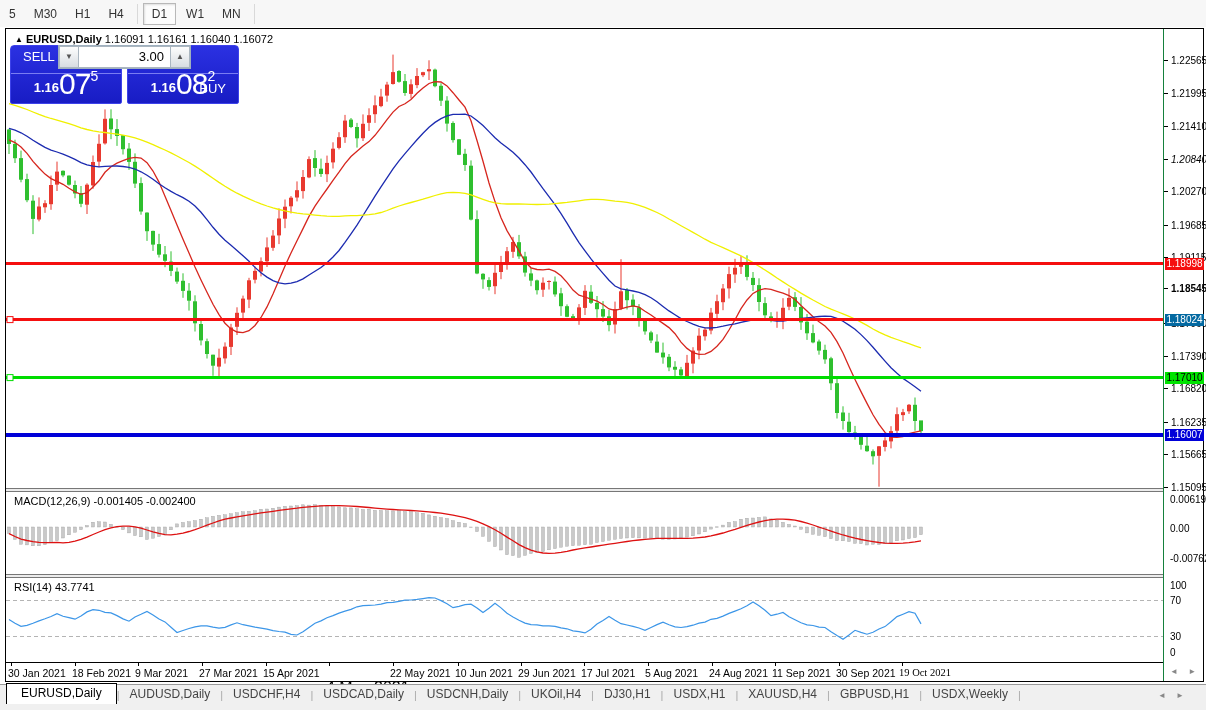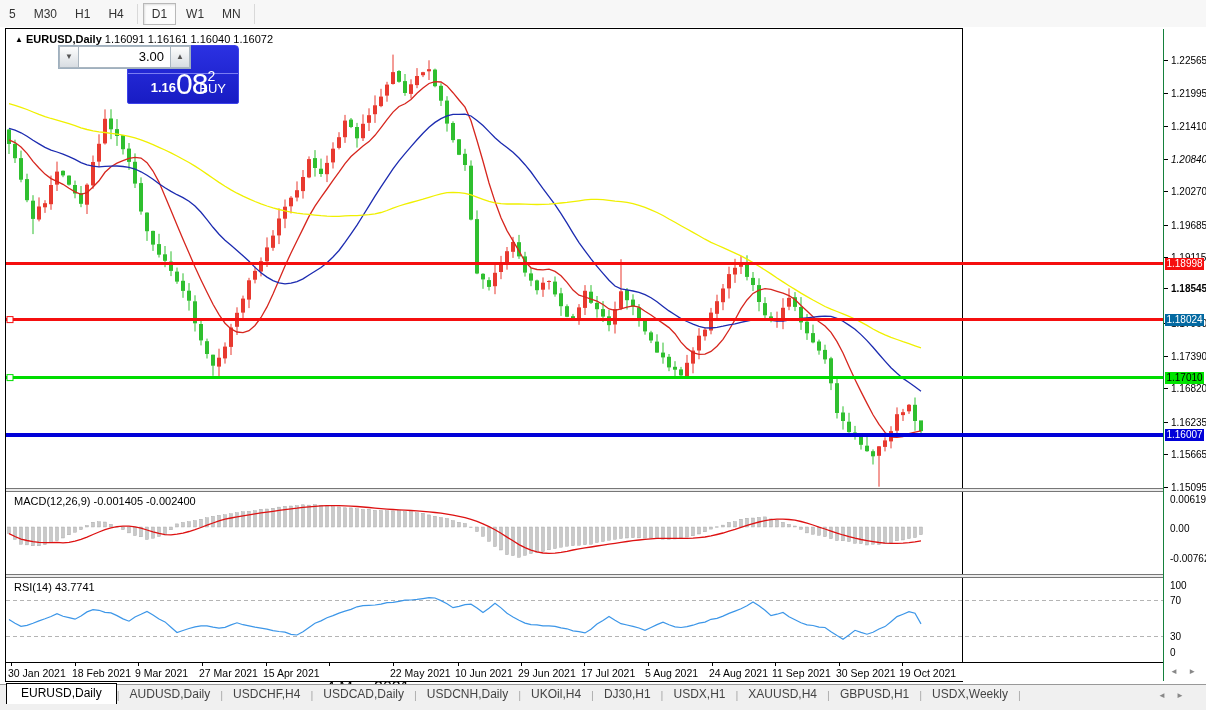--- a/index.html
+++ b/index.html
@@ -6,21 +6,21 @@
   html,body { width:1206px; height:710px; background:#fff; font-family:"Liberation Sans", sans-serif; overflow:hidden; }
   #app { position:relative; width:1206px; height:710px; background:#fff; }
 
   
   #toolbar { position:absolute; left:0; top:0; width:1206px; height:27px; background:#f7f7f7; display:flex; align-items:center; }
   .tf-btn { font-size:12px; color:#333; padding:3px 8px; margin:0 1px; cursor:default; }
   .tf-btn.active { background:#fcfcfc; border:1px solid #b8b8b8; box-shadow:inset 1px 1px 2px rgba(0,0,0,.12); }
   .tf-sep { width:1px; height:20px; background:#d9d9d9; margin:0 4px; }
 
   
-  #window { position:absolute; left:5px; top:28px; width:958px; height:654px; border:1px solid #000; background:#fff; }
+  #window { position:absolute; left:5px; top:28px; width:1199px; height:654px; border:1px solid #000; background:#fff; }
   #plot-col { position:absolute; left:0; top:0; width:1157px; height:652px; }
   #axis-col { position:absolute; left:1157px; top:0; width:40px; height:652px; border-left:1px solid #15803d; background:#fff; }
 
   #main-panel  { position:absolute; left:0; top:0;   width:1157px; height:459px; overflow:hidden; }
   .splitter    { position:absolute; left:0; width:1157px; height:4px; background:#ececec; border-top:1px solid #777; border-bottom:1px solid #777; }
   #split1 { top:459px; } #split2 { top:545px; }
   #macd-panel  { position:absolute; left:0; top:463px; width:1157px; height:82px; overflow:hidden; }
   #rsi-panel   { position:absolute; left:0; top:549px; width:1157px; height:84px; overflow:hidden; }
   #date-row    { position:absolute; left:0; top:633px; width:1157px; height:19px; border-top:1px solid #000; background:#fff; }
 
@@ -398,20 +398,27 @@
             <rect x="1" y="345.6" width="6" height="6" fill="#fff" stroke="#00dc00" stroke-width="1"></rect>
             <line x1="0" y1="405.9" x2="1157" y2="405.9" stroke="#0000d8" stroke-width="4" shape-rendering="crispEdges"></line>
           </svg>
         <div id="chart-title">
           <span class="tri">▲</span>
           <b>EURUSD,Daily</b>
           <span>1.16091 1.16161 1.16040 1.16072</span>
         </div>
 
         <div id="trade">
+          <div class="side-box" id="sell-box">
+            <span class="side-btn" id="sell-btn">SELL</span>
+            <div class="btn-underline"></div>
+            <div class="big-quote">
+              <span class="bq-small">1.16</span><span class="bq-big">07</span><span class="bq-sup">5</span>
+            </div>
+          </div>
           <div class="side-box" id="buy-box">
             <span class="side-btn" id="buy-btn">BUY</span>
             <div class="btn-underline"></div>
             <div class="big-quote">
               <span class="bq-small">1.16</span><span class="bq-big">08</span><span class="bq-sup">2</span>
             </div>
           </div>
           <div id="vol-ctl">
             <div class="vol-btn">▼</div>
             <div id="vol-input">3.00</div>
@@ -616,21 +623,21 @@
           <div style="position: absolute; top: 4px; font-size: 10.5px; color: rgb(0, 0, 0); white-space: nowrap; left: 575px;">17 Jul 2021</div>
           <div style="position: absolute; top: 0px; width: 1px; height: 3px; background: rgb(0, 0, 0); left: 642px;"></div>
           <div style="position: absolute; top: 4px; font-size: 10.5px; color: rgb(0, 0, 0); white-space: nowrap; left: 639px;">5 Aug 2021</div>
           <div style="position: absolute; top: 0px; width: 1px; height: 3px; background: rgb(0, 0, 0); left: 706px;"></div>
           <div style="position: absolute; top: 4px; font-size: 10.5px; color: rgb(0, 0, 0); white-space: nowrap; left: 703px;">24 Aug 2021</div>
           <div style="position: absolute; top: 0px; width: 1px; height: 3px; background: rgb(0, 0, 0); left: 769px;"></div>
           <div style="position: absolute; top: 4px; font-size: 10.5px; color: rgb(0, 0, 0); white-space: nowrap; left: 766px;">11 Sep 2021</div>
           <div style="position: absolute; top: 0px; width: 1px; height: 3px; background: rgb(0, 0, 0); left: 833px;"></div>
           <div style="position: absolute; top: 4px; font-size: 10.5px; color: rgb(0, 0, 0); white-space: nowrap; left: 830px;">30 Sep 2021</div>
           <div style="position: absolute; top: 0px; width: 1px; height: 3px; background: rgb(0, 0, 0); left: 896px;"></div>
-          <div style="position: absolute; top: 4px; font-size: 10.5px; color: rgb(0, 0, 0); white-space: nowrap; left: 893px;">19 Oct 2021</div>
+          <div style="position: absolute; top: 4px; font-size: 10.5px; color: rgb(0, 0, 0); white-space: nowrap; left: 893px; font-family: Liberation Serif, serif;">19 Oct 2021</div>
         </div>
     </div>
 
     <div id="axis-col">
         <div class="axis-tick" style="top: 26px;">1.22565</div>
         <div class="axis-tick" style="top: 58.584px;">1.21995</div>
         <div class="axis-tick" style="top: 92.0256px;">1.21410</div>
         <div class="axis-tick" style="top: 124.61px; font-style: italic;">1.20840</div>
         <div class="axis-tick" style="top: 157.194px;">1.20270</div>
         <div class="axis-tick" style="top: 190.635px;">1.19685</div>

